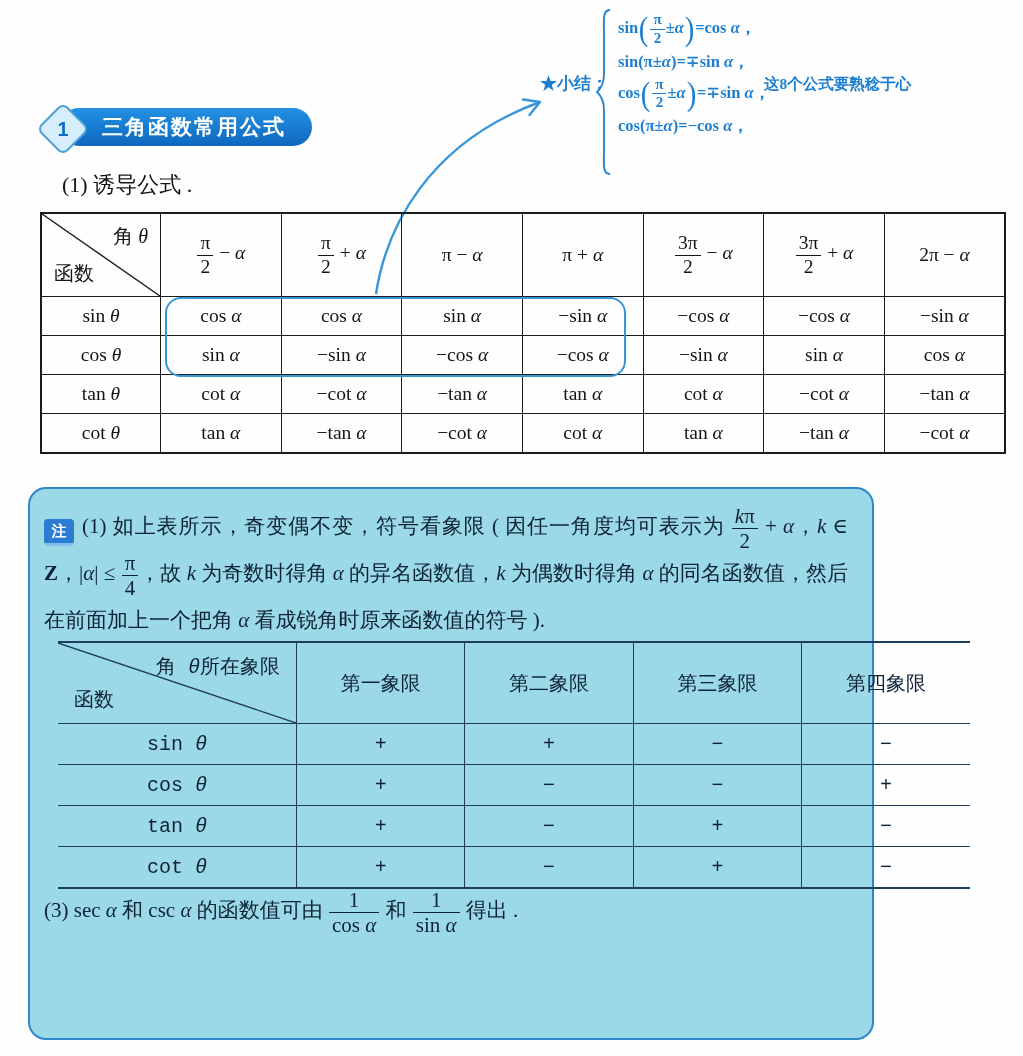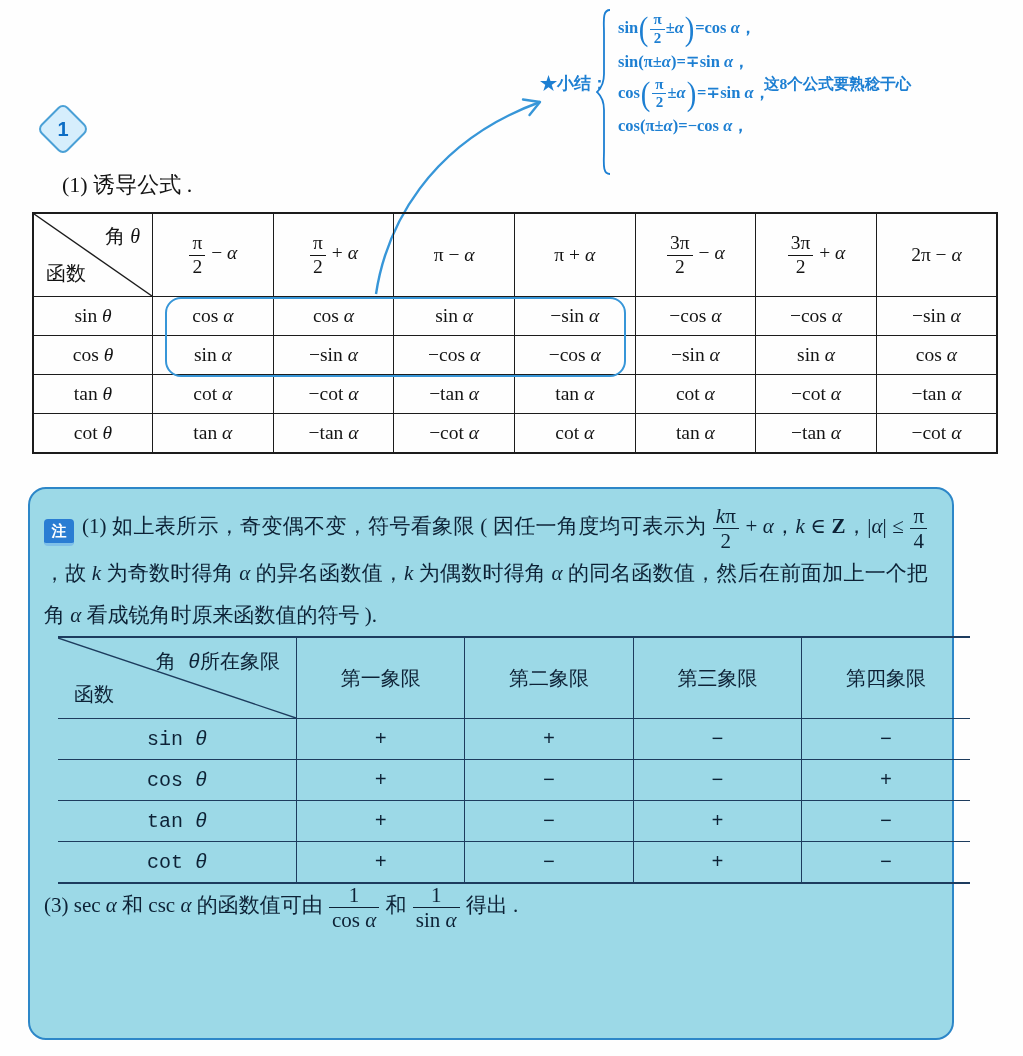--- a/index.html
+++ b/index.html
@@ -33,36 +33,36 @@
     font-size:21px;font-weight:bold;letter-spacing:2px;padding:0 26px 0 42px;}
   .badge .diamond{position:absolute;left:0;top:2px;width:34px;height:34px;background:var(--diamond-bg);
     border:2.5px solid #4aa0d6;border-radius:7px;transform:rotate(45deg);}
   .badge .diamond i{position:absolute;left:0;top:0;width:100%;height:100%;transform:rotate(-45deg);
     display:flex;align-items:center;justify-content:center;font-style:normal;font-weight:800;font-size:20px;
     color:#0d6dc4;font-family:"Liberation Sans","DejaVu Sans",sans-serif;}
 
   .sec1{position:absolute;left:30px;top:170px;font-size:22px;margin-left:32px;}
 
   
-  .t1{position:absolute;left:32px;top:212px;width:966px;border-collapse:collapse;table-layout:fixed;
+  .t1{position:absolute;left:40px;top:212px;width:966px;border-collapse:collapse;table-layout:fixed;
       font-size:19.5px;}
   .t1 th,.t1 td{border:1.5px solid var(--t1-line);text-align:center;font-weight:normal;padding:0;}
   .t1{border:2.5px solid var(--t1-line);}
   .t1 thead th{height:82px;}
   .t1 tbody td{height:38px;}
   .t1 th.corner{width:118px;position:relative;}
   .corner .diag{position:absolute;left:0;top:0;width:100%;height:100%;}
   .corner .c-top{position:absolute;top:9px;right:12px;font-size:20px;}
   .corner .c-bottom{position:absolute;bottom:9px;left:12px;font-size:20px;}
 
   .hl{position:absolute;left:165px;top:297px;width:457px;height:76px;border:2.2px solid var(--accent);
       border-radius:16px;pointer-events:none;}
 
   
-  .notebox{position:absolute;left:28px;top:487px;width:926px;height:553px;box-sizing:border-box;
+  .notebox{position:absolute;left:28px;top:487px;width:846px;height:553px;box-sizing:border-box;
     background:var(--box-bg);border:2.5px solid var(--box-border);border-radius:18px;
     padding:16px 24px 0 14px;color:var(--box-text);font-size:21px;}
   .notebox p{margin:0;}
   .p1{line-height:2.0;text-align:justify;text-indent:0;margin:2px 2px 0 26px;}
   .note-icon{display:inline-block;min-width:30px;height:24px;background:var(--icon-bg);color:#fff;
     border-radius:4px;border-bottom:3px solid #7fc0e8;text-align:center;line-height:24px;font-size:15px;
     font-weight:bold;font-family:"Liberation Sans","DejaVu Sans",sans-serif;margin-right:8px;vertical-align:-3px;}
   .p2{margin:8px 0 10px 28px;}
   .p3{margin:15px 0 0 28px;line-height:1.3;}
 
@@ -97,20 +97,21 @@
     </div>
     <span class="annot">这8个公式要熟稔于心</span>
   </div>
 
   <svg class="arrow" width="200" height="215" viewBox="0 0 200 215">
     <path d="M 18 206 C 28 140 70 55 182 14" fill="none" stroke="#3796d8" stroke-width="2.4"></path>
     <path d="M 182 14 L 165 11.5 M 182 14 L 171.5 27" fill="none" stroke="#3796d8" stroke-width="2.4" stroke-linecap="round"></path>
   </svg>
 
   <div class="badge">
+    <span class="pill">三角函数常用公式</span>
     <span class="diamond">
         <i>1</i>
       </span>
   </div>
 
   <div class="sec1">(1) 诱导公式 .</div>
 
   <table class="t1">
     <thead>
       <tr class="hdr-row">

